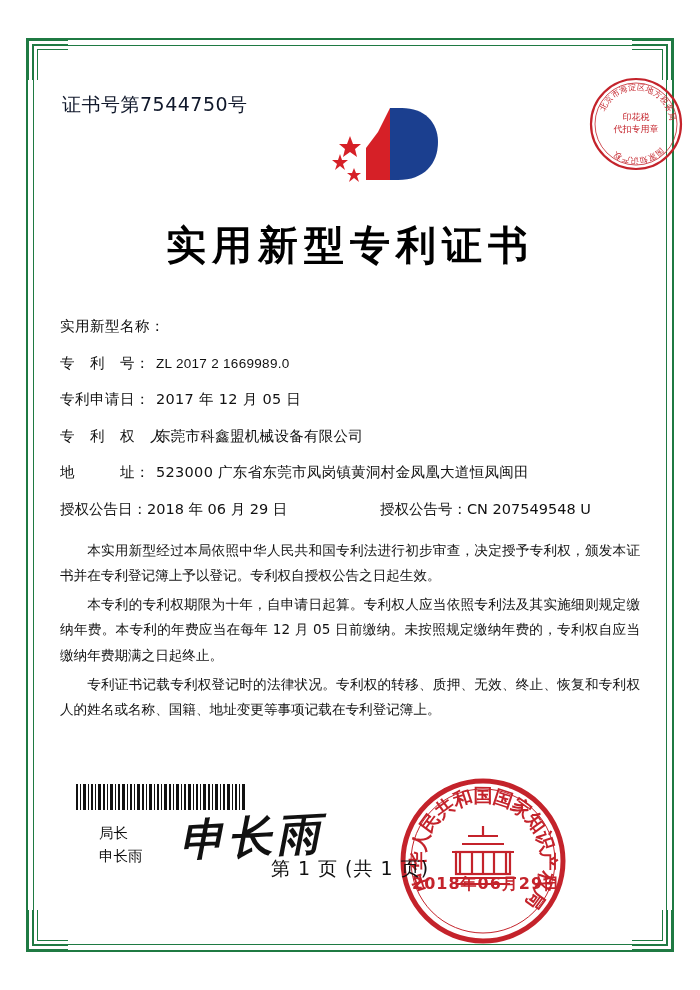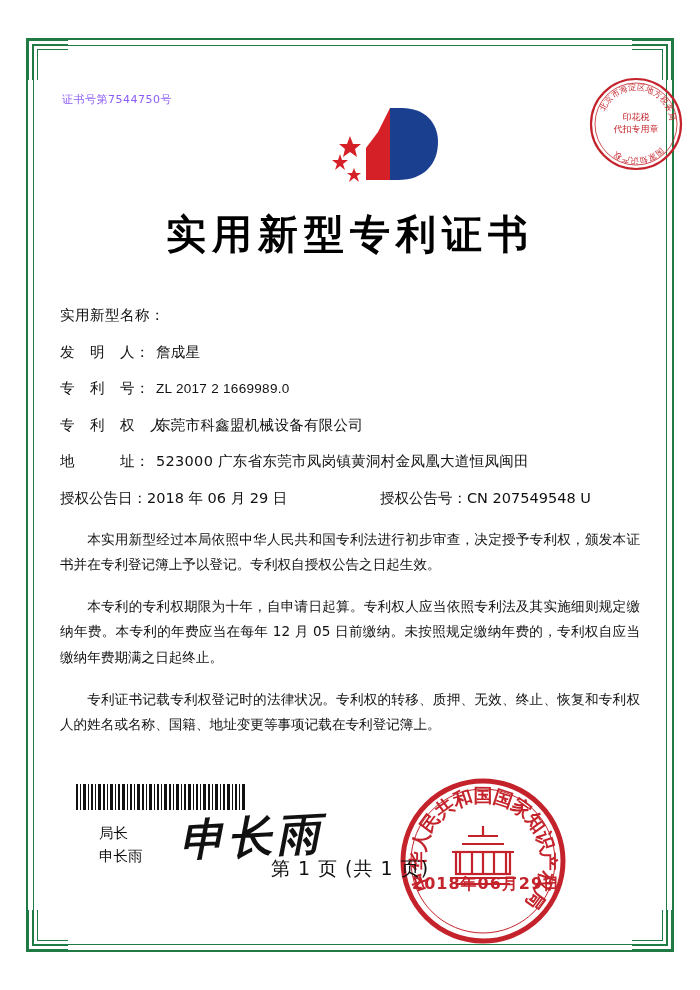--- a/index.html
+++ b/index.html
@@ -59,23 +59,23 @@
 
   
   .content {
     position: absolute;
     left: 60px; top: 92px;
     width: 580px;
   }
 
   .cert-no {
     font-family: "DejaVu Sans", "Liberation Sans", sans-serif;
-    font-size: 11px;
+    font-size: 19px;
     letter-spacing: 0.5px;
-    color: #8b5cf6;
+    color: #0f172a;
     margin-left: 2px;
   }
 
   
   .logo {
     position: absolute;
     left: 268px; top: 10px;
     width: 120px; height: 95px;
   }
 
@@ -136,21 +136,21 @@
   .two-col .right { flex: 1; }
 
   .body-text {
     margin-top: 22px;
     font-size: 13.6px;
     line-height: 1.85;
     text-align: justify;
     color: #111;
   }
   .body-text p {
-    margin: 17px 0 1px 0;
+    margin: 4px 0 1px 0;
     text-indent: 2em;
   }
 
   
   .barcode {
     position: absolute;
     left: 16px; top: 692px;
     width: 172px; height: 26px;
   }
 
@@ -281,30 +281,30 @@
     </div>
 
     <div class="main-title">实用新型专利证书</div>
 
     <div class="fields">
 
       <div class="field-row">
         <div class="field-label">实用新型名称：</div>
       </div>
 
-      <div class="field-row">
-        <div class="field-label">发　明　人：</div>
-        <div class="field-value">詹成星</div>
-      </div>
 
       <div class="field-row">
         <div class="field-label">专　利　号：</div>
         <div class="field-value mono">ZL 2017 2 1669989.0</div>
       </div>
 
+      <div class="field-row">
+        <div class="field-label">专利申请日：</div>
+        <div class="field-value">2017 年 12 月 05 日</div>
+      </div>
 
       <div class="field-row">
         <div class="field-label">专　利　权　人：</div>
         <div class="field-value">东莞市科鑫盟机械设备有限公司</div>
       </div>
 
       <div class="field-row">
         <div class="field-label">地　　　址：</div>
         <div class="field-value">523000  广东省东莞市凤岗镇黄洞村金凤凰大道恒凤闽田</div>
       </div>

